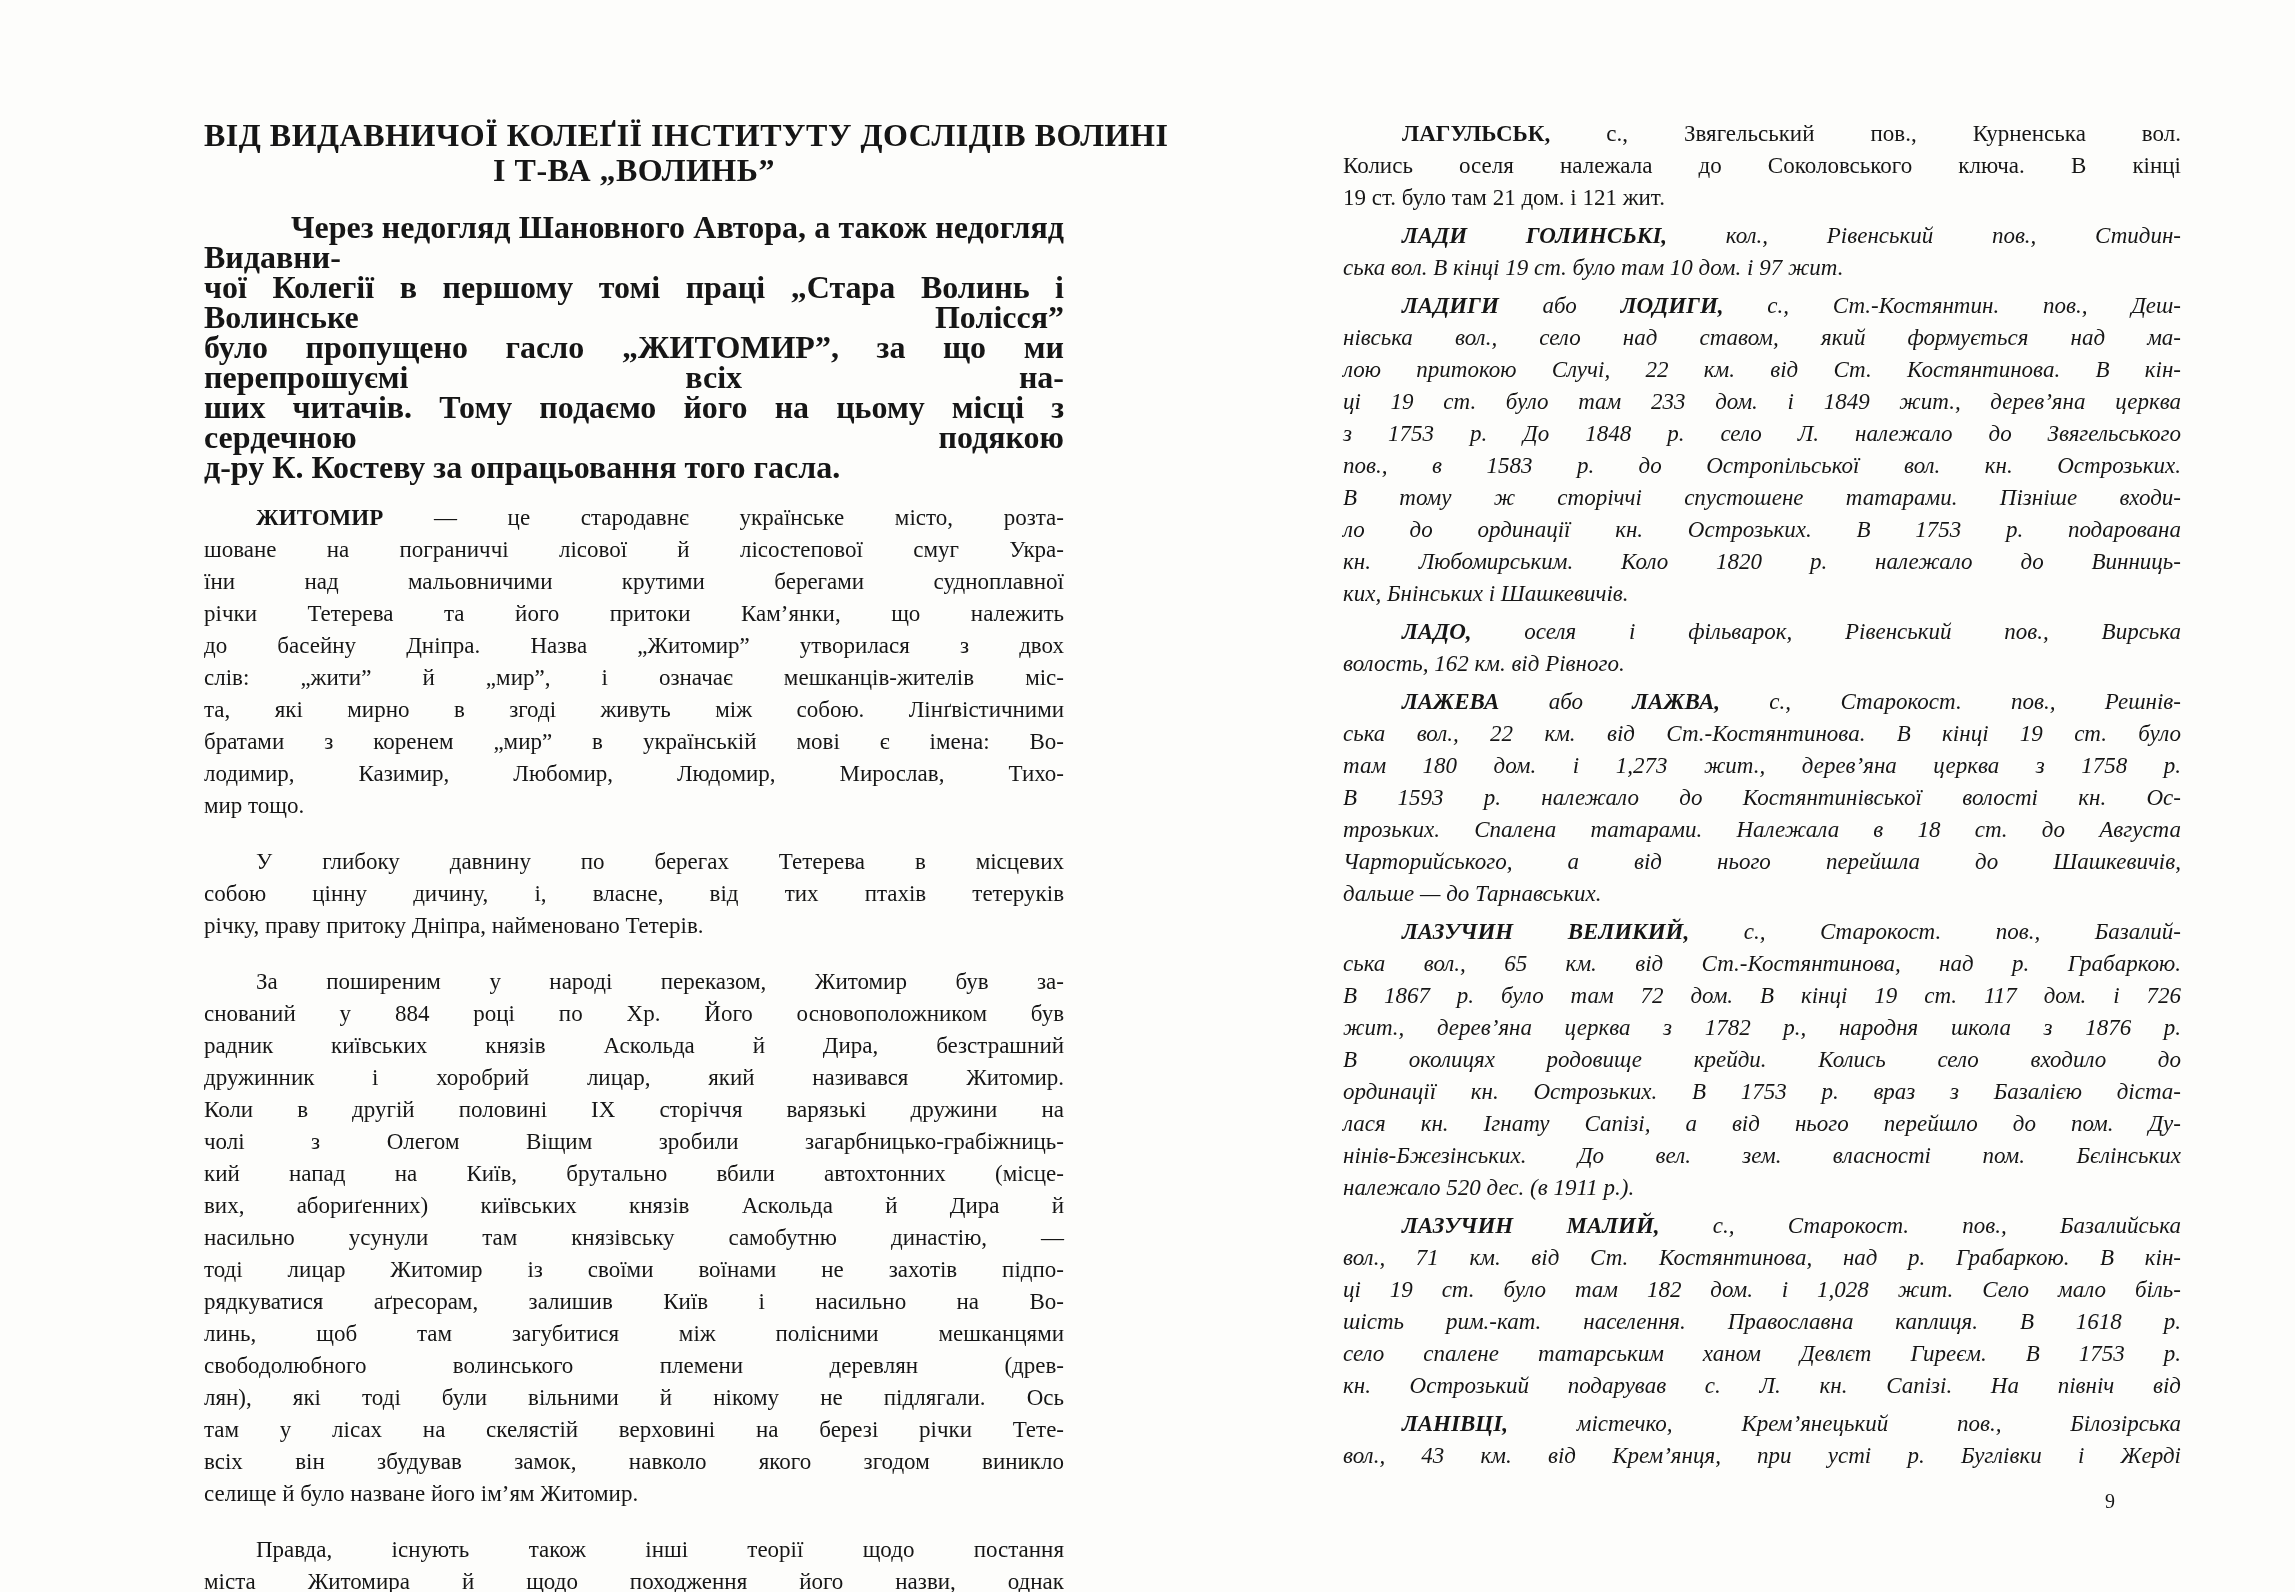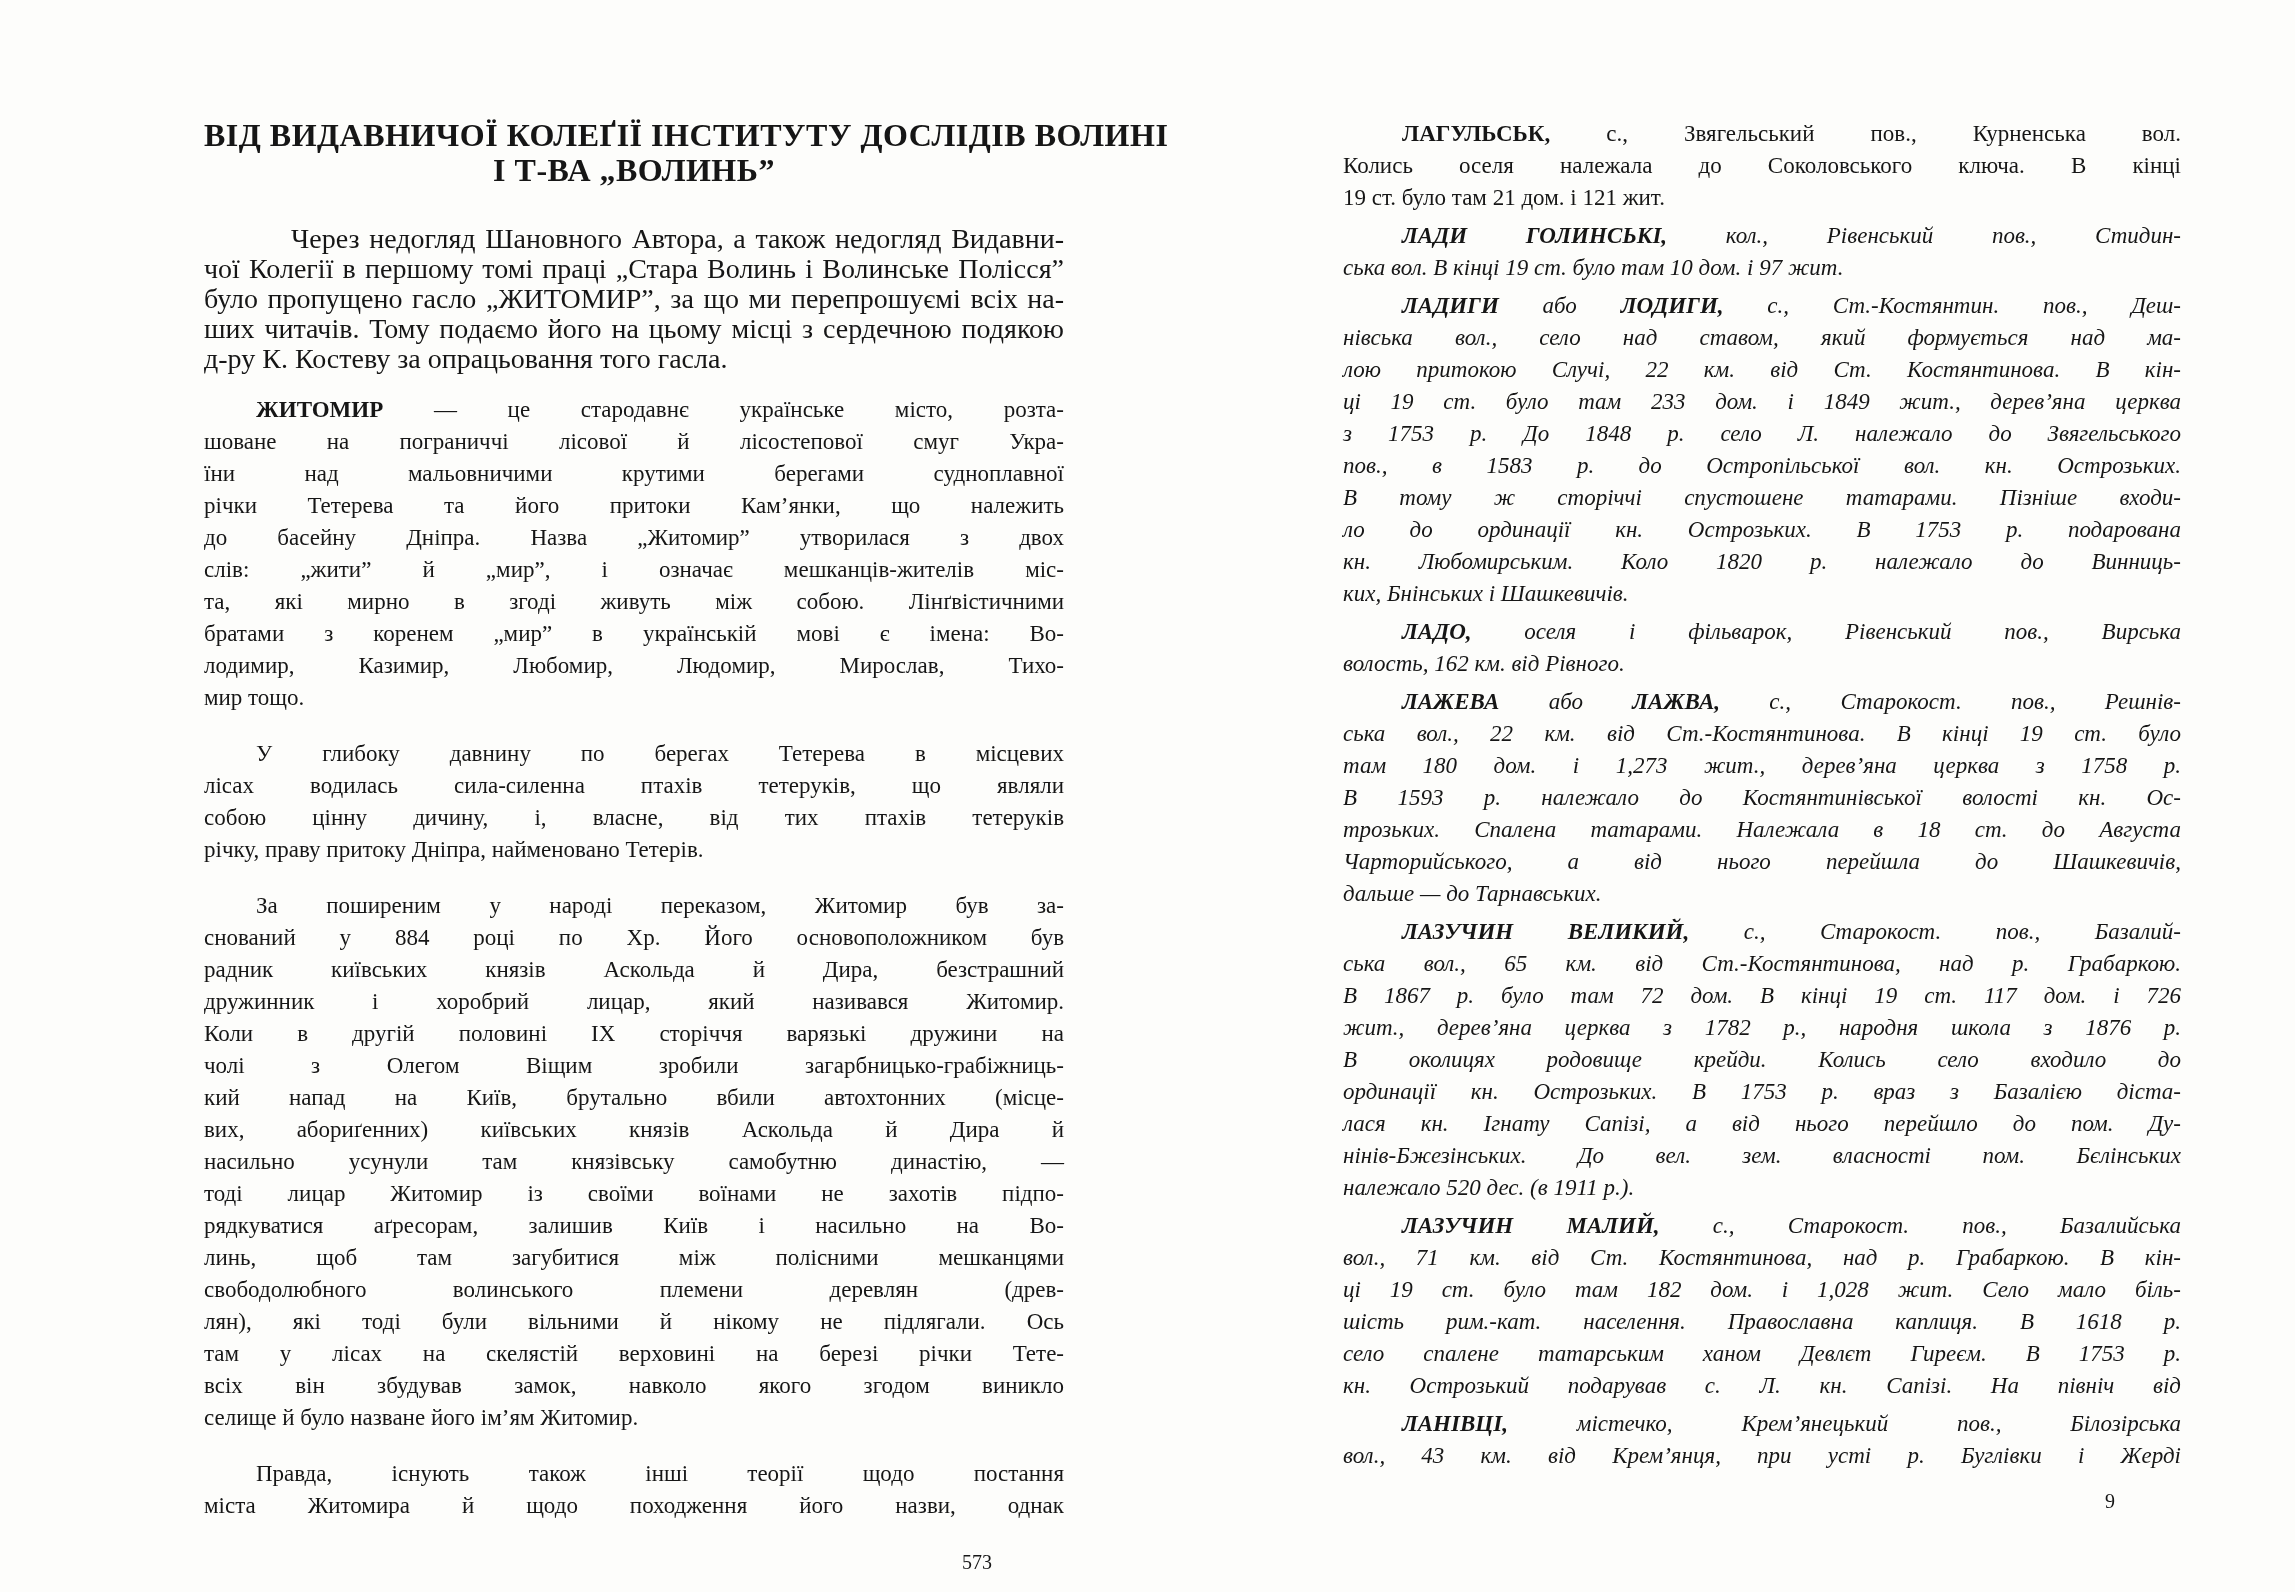--- a/index.html
+++ b/index.html
@@ -17,23 +17,23 @@
 
   .hdr {
     text-align: center;
     font-weight: bold;
     font-size: 32px;
     line-height: 35px;
     white-space: nowrap;
     letter-spacing: 0.5px;
   }
   .notice {
-    margin-top: 36px;
-    font-weight: normal;
-    font-size: 28px;
+    margin-top: 24px;
+    font-weight: bold;
+    font-size: 32px;
     line-height: 30px;
   }
   .notice .ln.first { text-indent: 87px; }
 
   .bodytext { margin-top: 20px; font-size: 23px; line-height: 32px; }
   .page-right .bodytext { margin-top: 0; }
 
   .ln { text-align: justify; text-align-last: justify; }
   .ln.last { text-align-last: left; }
   .ln.cont { text-align-last: justify; }
@@ -74,21 +74,20 @@
           <div class="ln">річки Тетерева та його притоки Кам’янки, що належить</div>
           <div class="ln">до басейну Дніпра. Назва „Житомир” утворилася з двох</div>
           <div class="ln">слів: „жити” й „мир”, і означає мешканців-жителів міс-</div>
           <div class="ln">та, які мирно в згоді живуть між собою. Лінґвістичними</div>
           <div class="ln">братами з коренем „мир” в українській мові є імена: Во-</div>
           <div class="ln">лодимир, Казимир, Любомир, Людомир, Мирослав, Тихо-</div>
           <div class="ln last">мир тощо.</div>
         </div>
         <div class="para">
           <div class="ln first">У глибоку давнину по берегах Тетерева в місцевих</div>
-          <div class="ln">лісах водилась сила-силенна птахів тетеруків, що являли</div>
           <div class="ln">собою цінну дичину, і, власне, від тих птахів тетеруків</div>
           <div class="ln last">річку, праву притоку Дніпра, найменовано Тетерів.</div>
         </div>
         <div class="para">
           <div class="ln first">За поширеним у народі переказом, Житомир був за-</div>
           <div class="ln">снований у 884 році по Хр. Його основоположником був</div>
           <div class="ln">радник київських князів Аскольда й Дира, безстрашний</div>
           <div class="ln">дружинник і хоробрий лицар, який називався Житомир.</div>
           <div class="ln">Коли в другій половині IX сторіччя варязькі дружини на</div>
           <div class="ln">чолі з Олегом Віщим зробили загарбницько-грабіжниць-</div>

